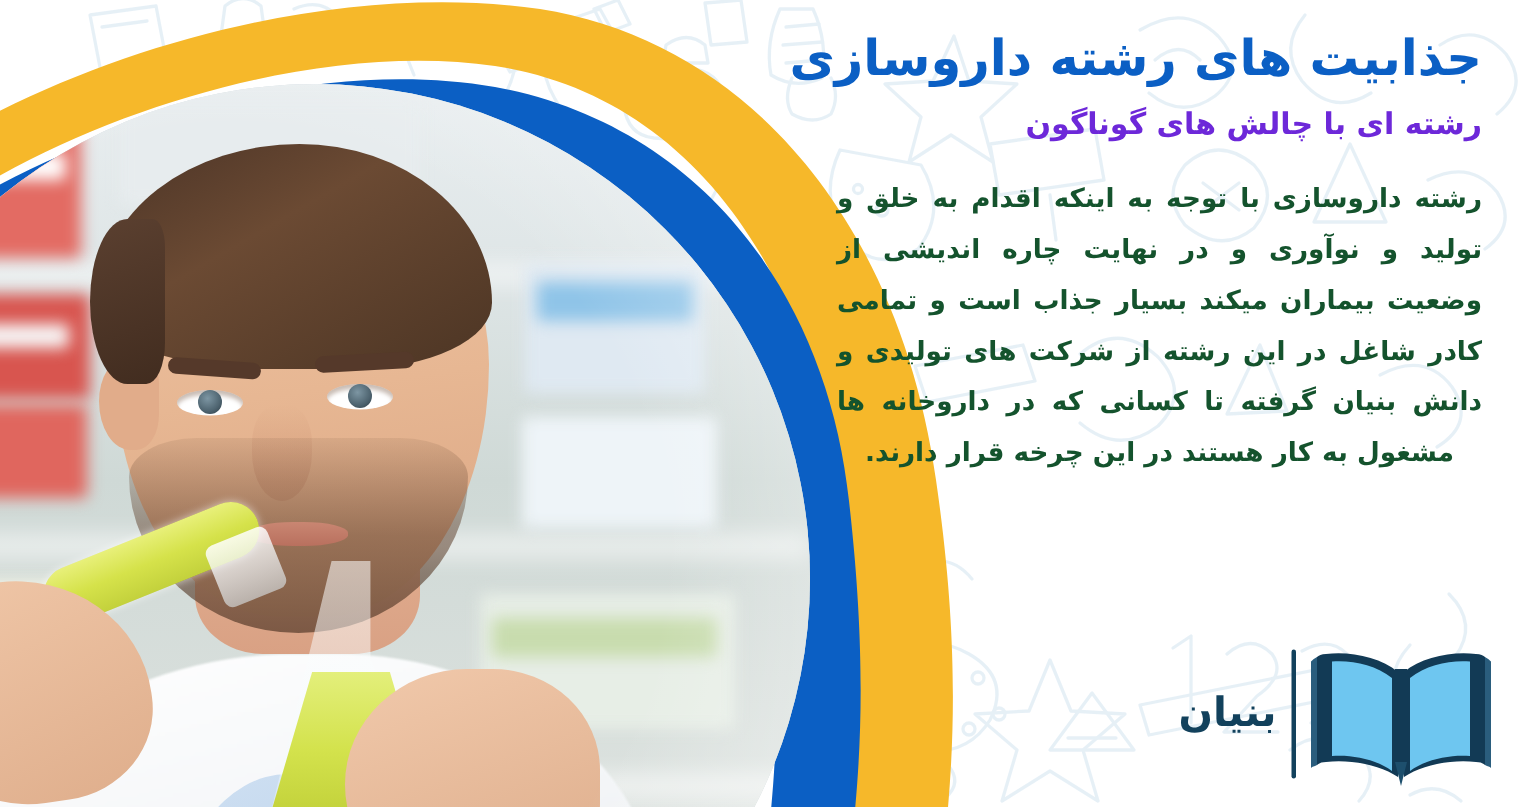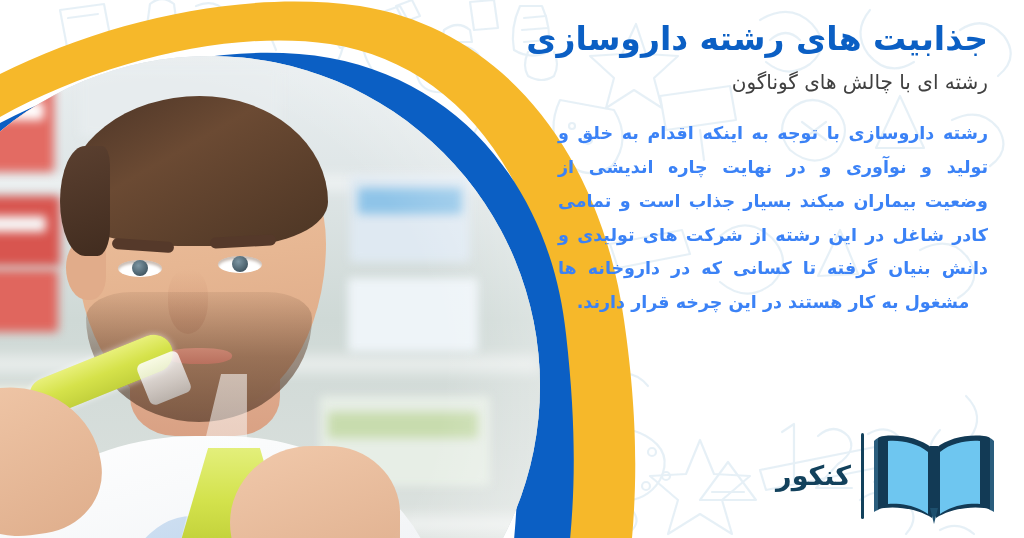--- a/index.html
+++ b/index.html
@@ -227,29 +227,29 @@
     font-size: 33px;
     font-weight: 700;
     letter-spacing: -0.5px;
     line-height: 1.25;
     color: #0B5FC4;
     white-space: nowrap;
   }
   .subtitle {
     margin-top: 10px;
     font-size: 20px;
-    font-weight: 400;
-    color: #404040;
+    font-weight: 700;
+    color: #6d28d9;
     line-height: 1.3;
   }
   .body-text {
     margin-top: 22px;
     font-size: 17.5px;
     line-height: 1.93;
-    color: #3b82f6;
+    color: #14532d;
     font-weight: 600;
     text-align: justify;
     text-align-last: center;
     direction: rtl;
   }
 
   
   .logo {
     position: absolute;
     right: 30px;
@@ -457,17 +457,17 @@
       <path d="M58 20 C46 10, 26 6, 10 8 L10 80 C26 78, 46 82, 58 90 Z" fill="#123a55"></path>
       <path d="M54 24 C43 15, 27 12, 14 13 L14 76 C27 75, 43 78, 54 86 Z" fill="#6EC6F0"></path>
       <path d="M10 8 C7 8, 5 9, 4 10 L4 82 C5 81, 7 80, 10 80 Z" fill="#123a55"></path>
       <path d="M4 10 C2 11, 1 12, 0 13 L0 84 C1 83, 2 83, 4 82 Z" fill="#2a5d7d"></path>
 
       <rect x="56" y="18" width="8" height="62" fill="#123a55"></rect>
       <path d="M56 80 L64 80 L60 96 Z" fill="#1d4f6d"></path>
     </svg>
     <div class="logo-divider"></div>
     <div class="logo-words">
-      <div class="logo-word">کنکور</div>
+      <div class="logo-word">بنیان</div>
     </div>
   </div>
 
 </div>
 
 </body></html>

